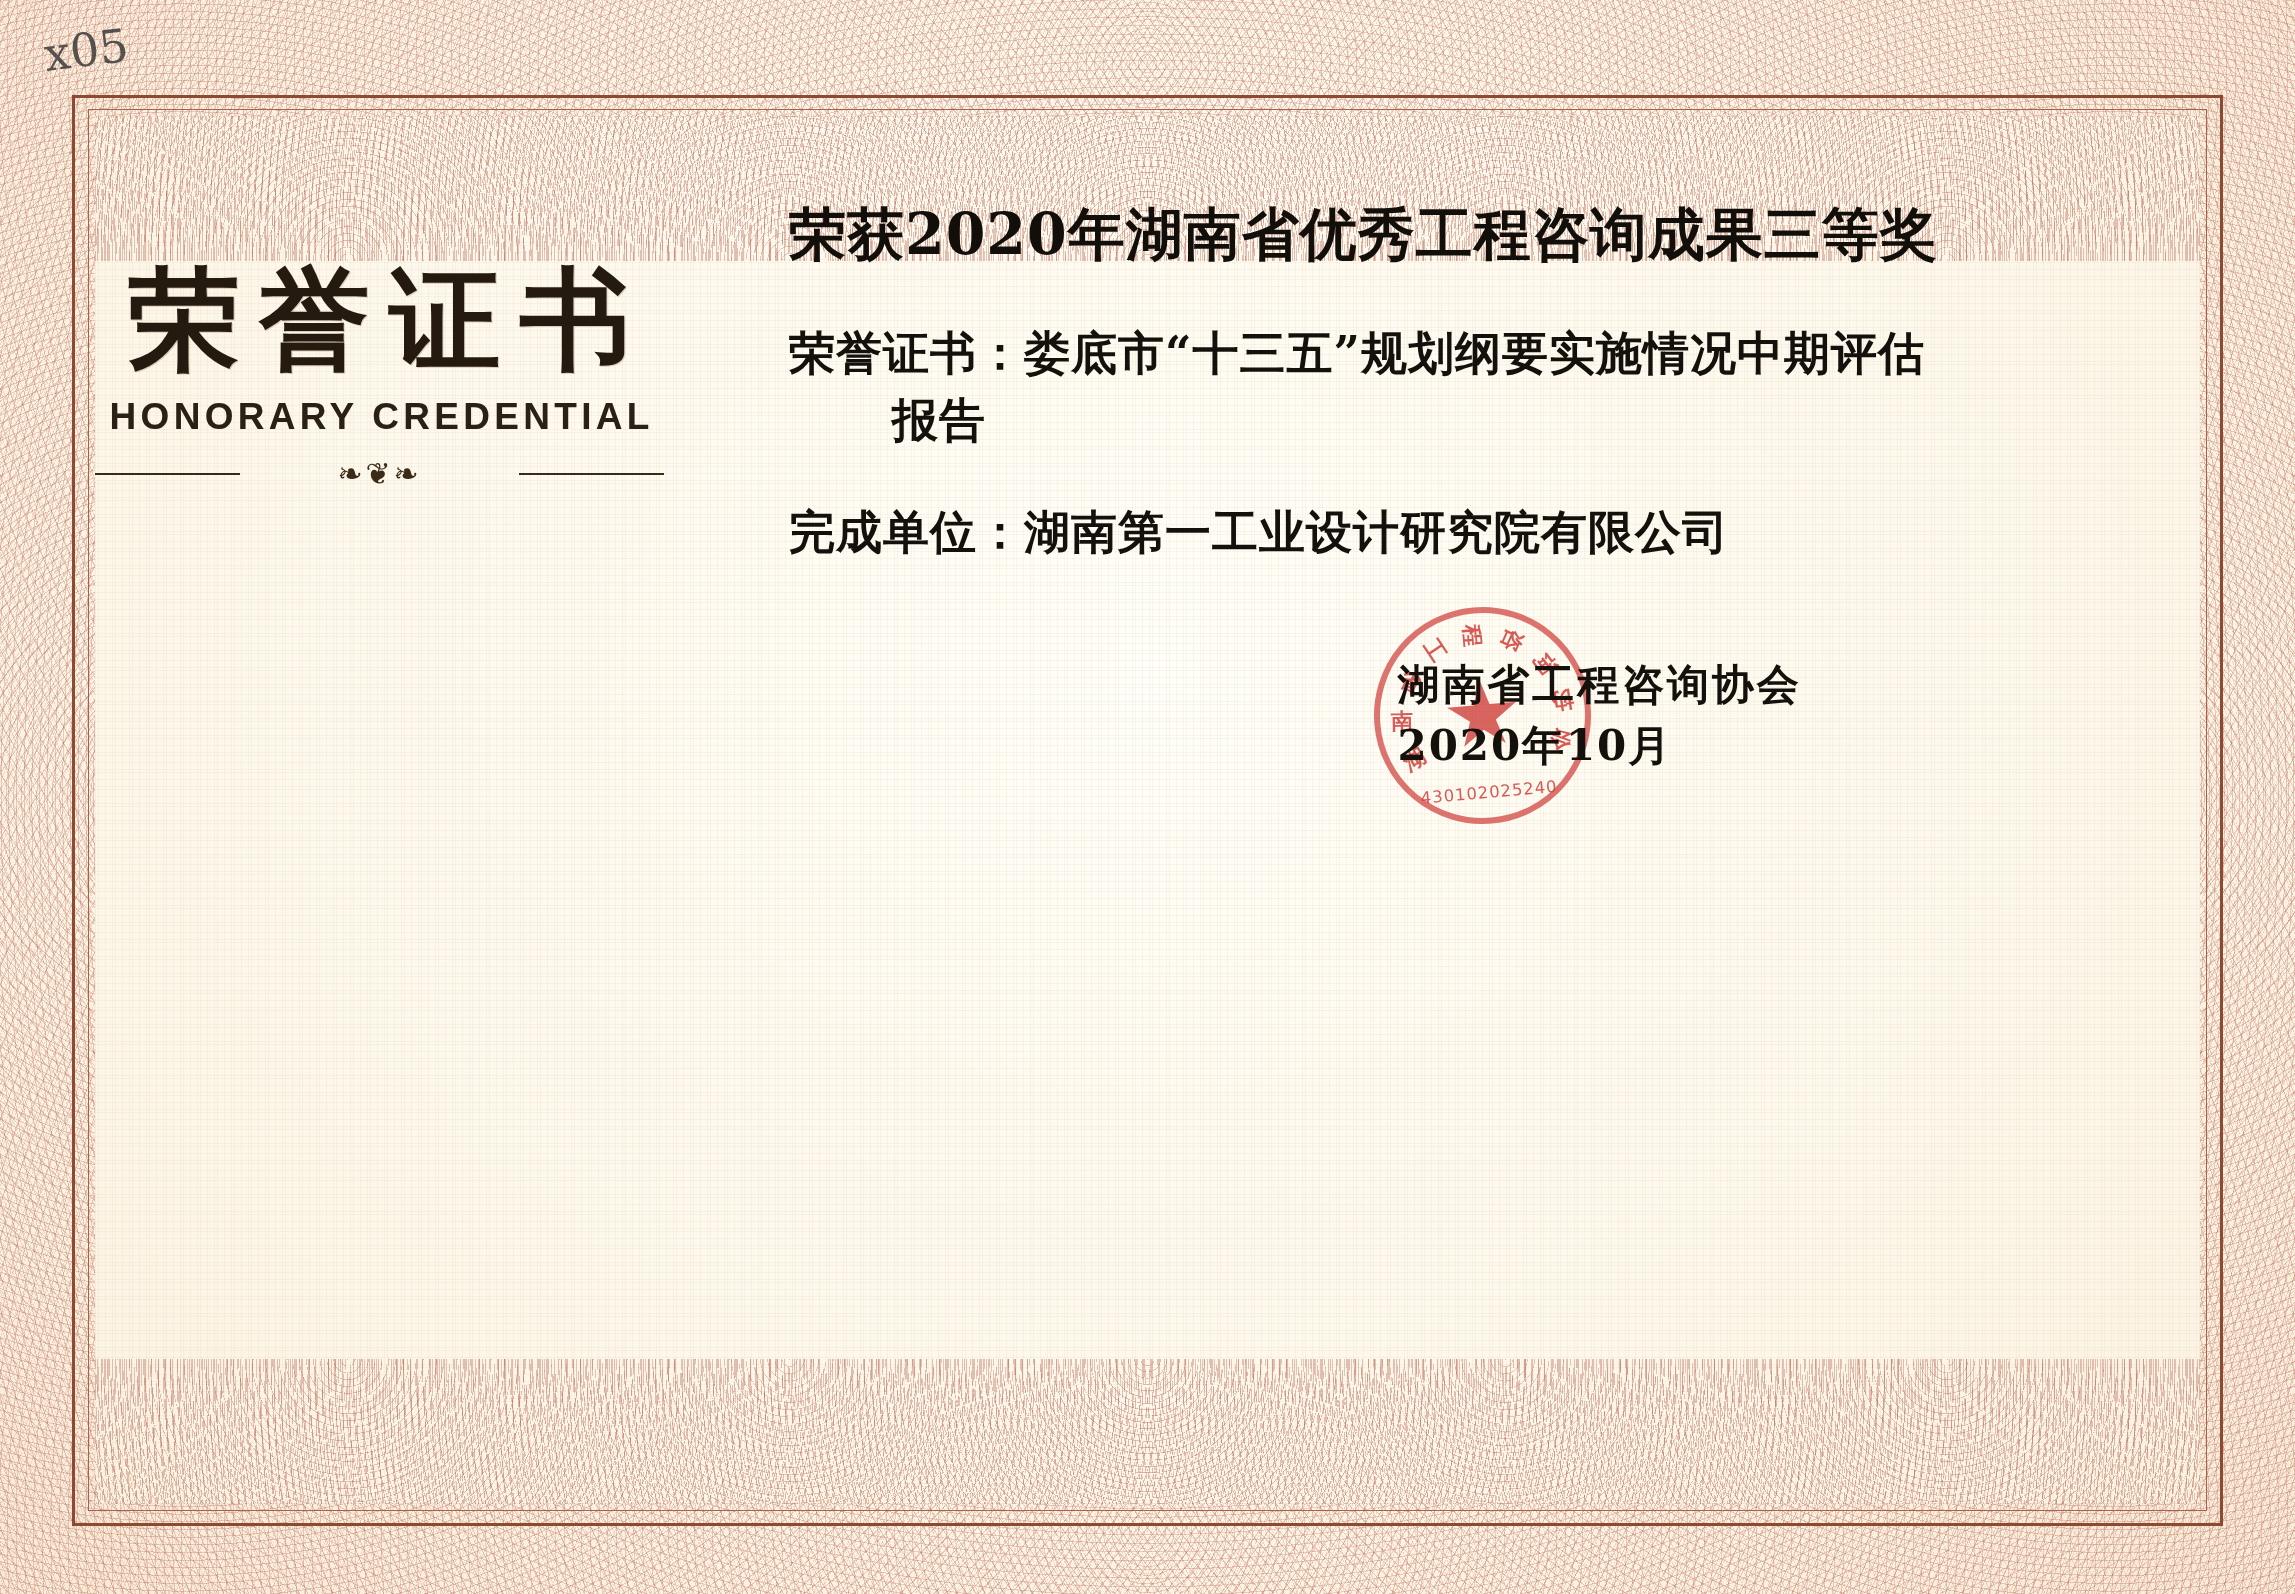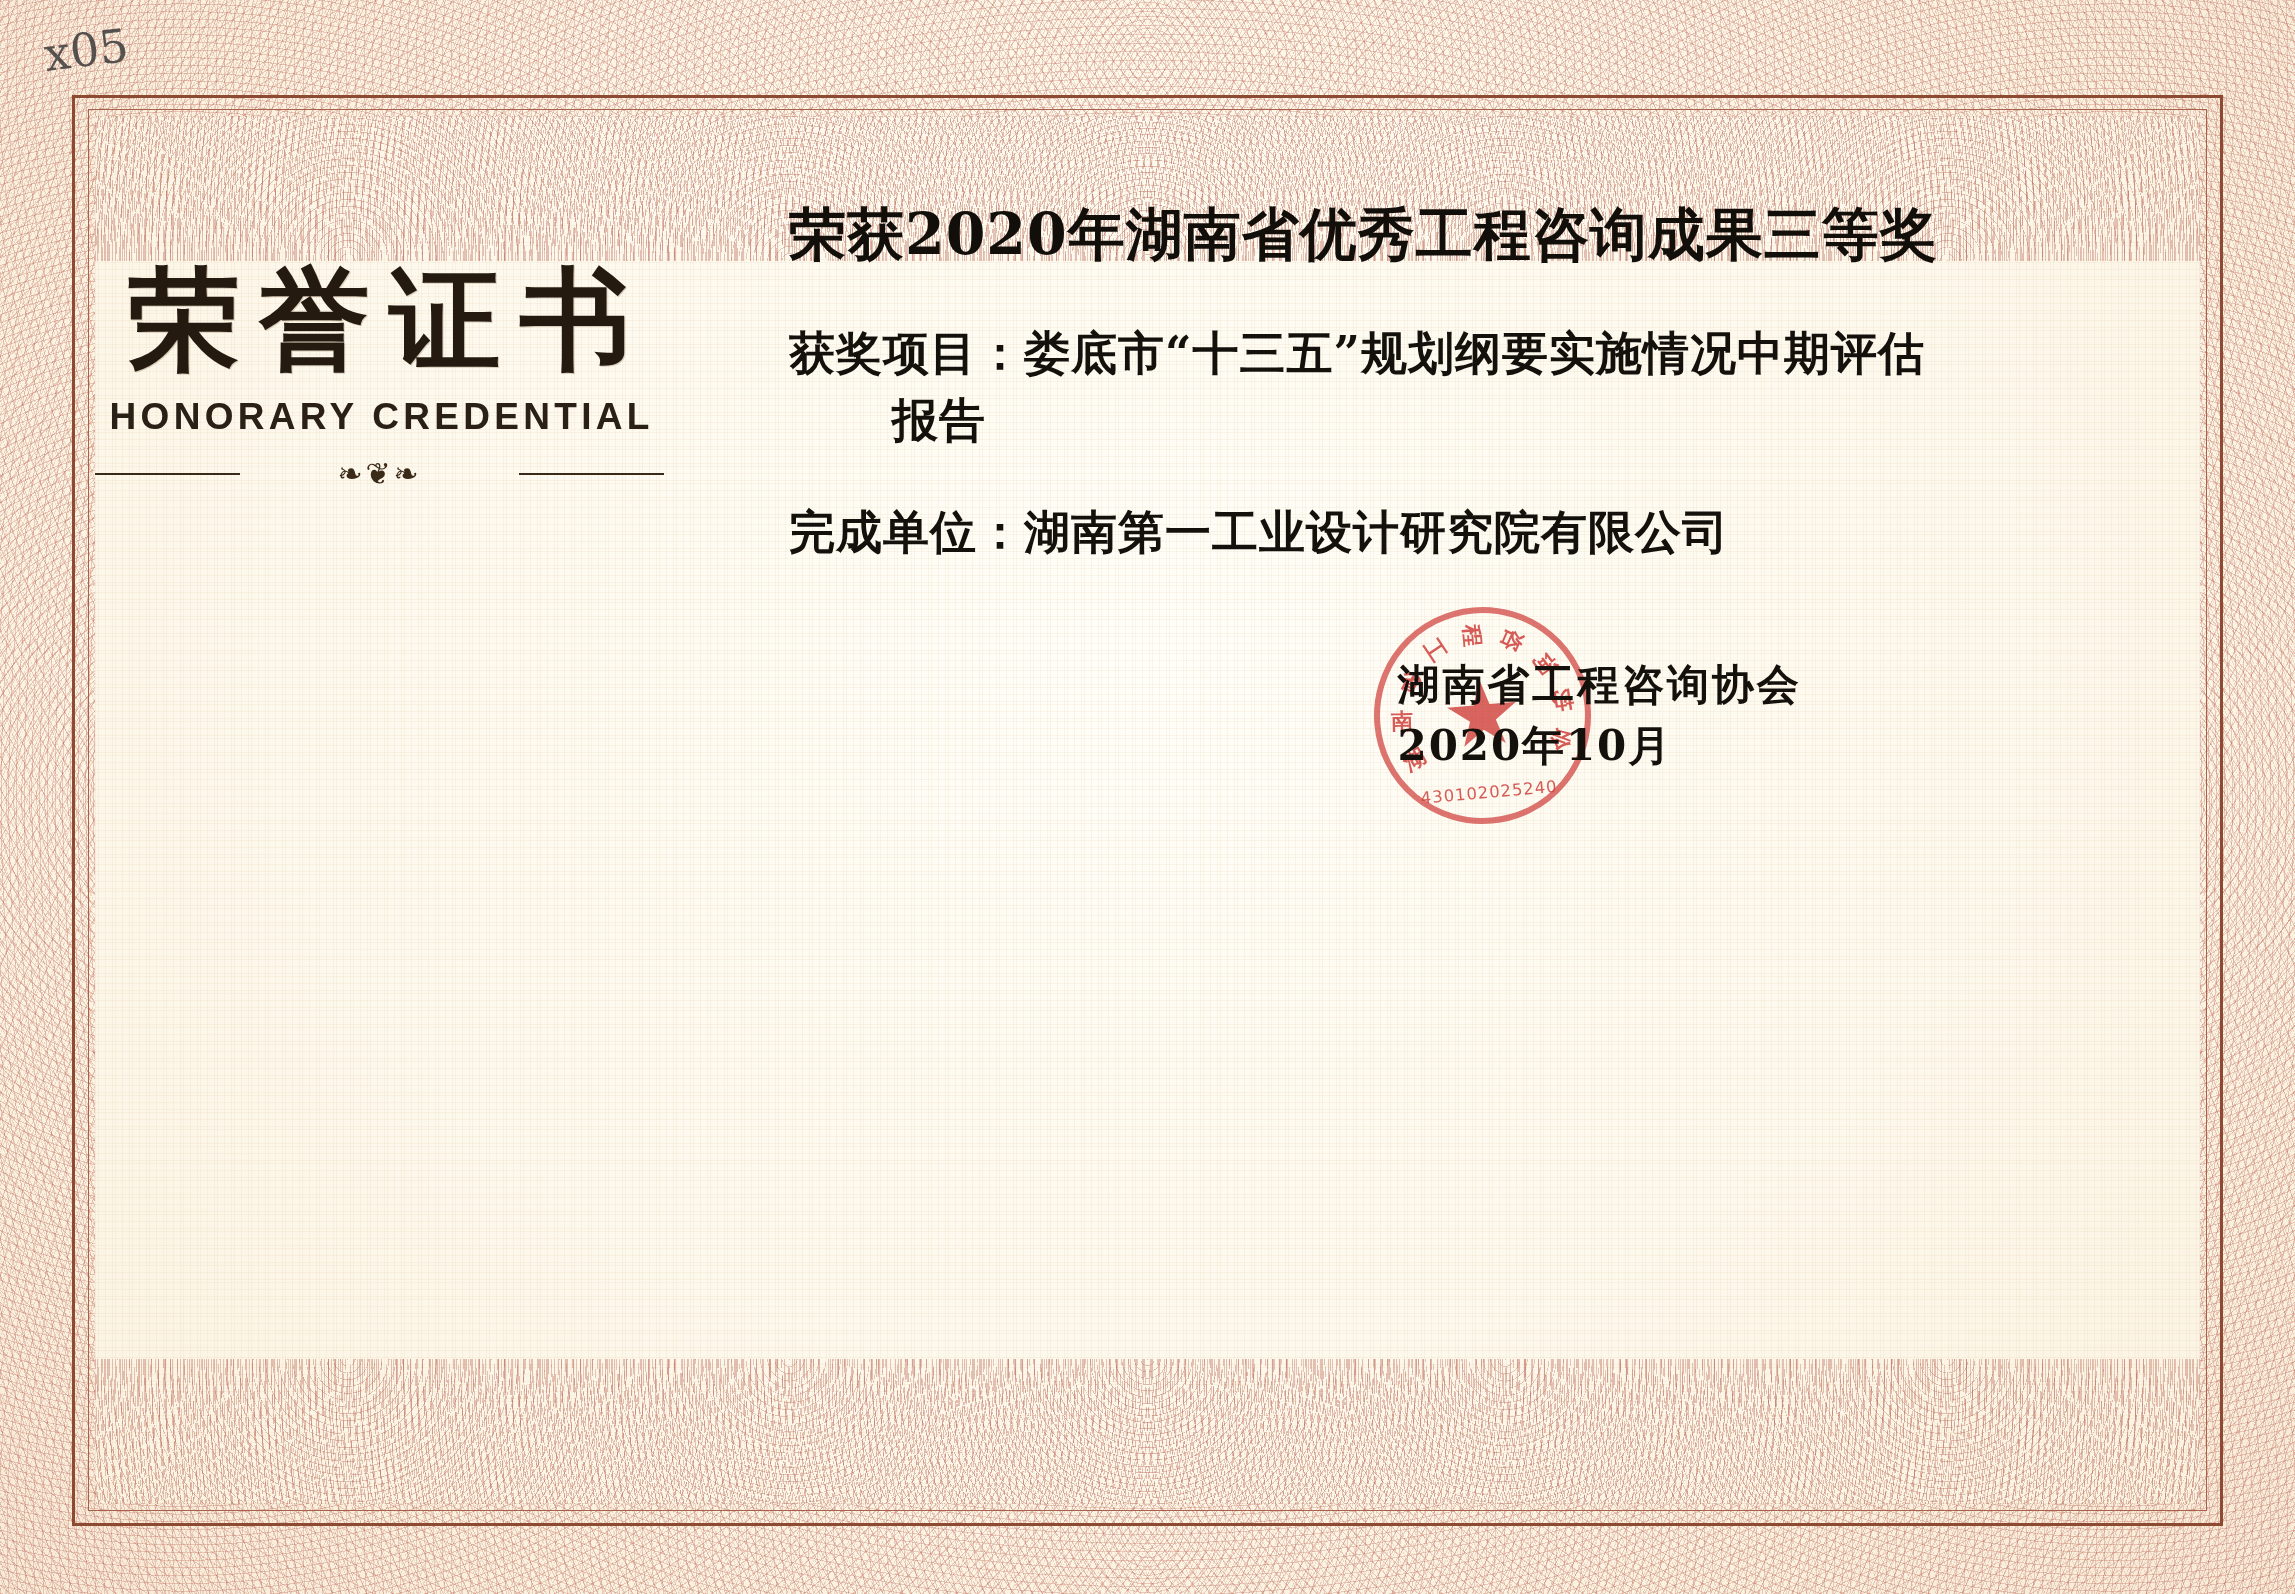--- a/index.html
+++ b/index.html
@@ -293,21 +293,21 @@
         <div class="flourish">❧❦❧</div>
         <div class="bar right"></div>
       </div>
     </div>
 
     <div class="body-zone">
 
       <div class="award-line">荣获2020年湖南省优秀工程咨询成果三等奖</div>
 
       <div class="field project">
-        <span>获奖项目：</span><span>娄底市“十三五”规划纲要实施情况中期评估</span>
+        <span>荣誉证书：</span><span>娄底市“十三五”规划纲要实施情况中期评估</span>
         <span class="cont">报告</span>
       </div>
 
       <div class="field unit">
         <span>完成单位：</span><span>湖南第一工业设计研究院有限公司</span>
       </div>
 
       <div class="sign-zone">
 
         <div class="seal">

